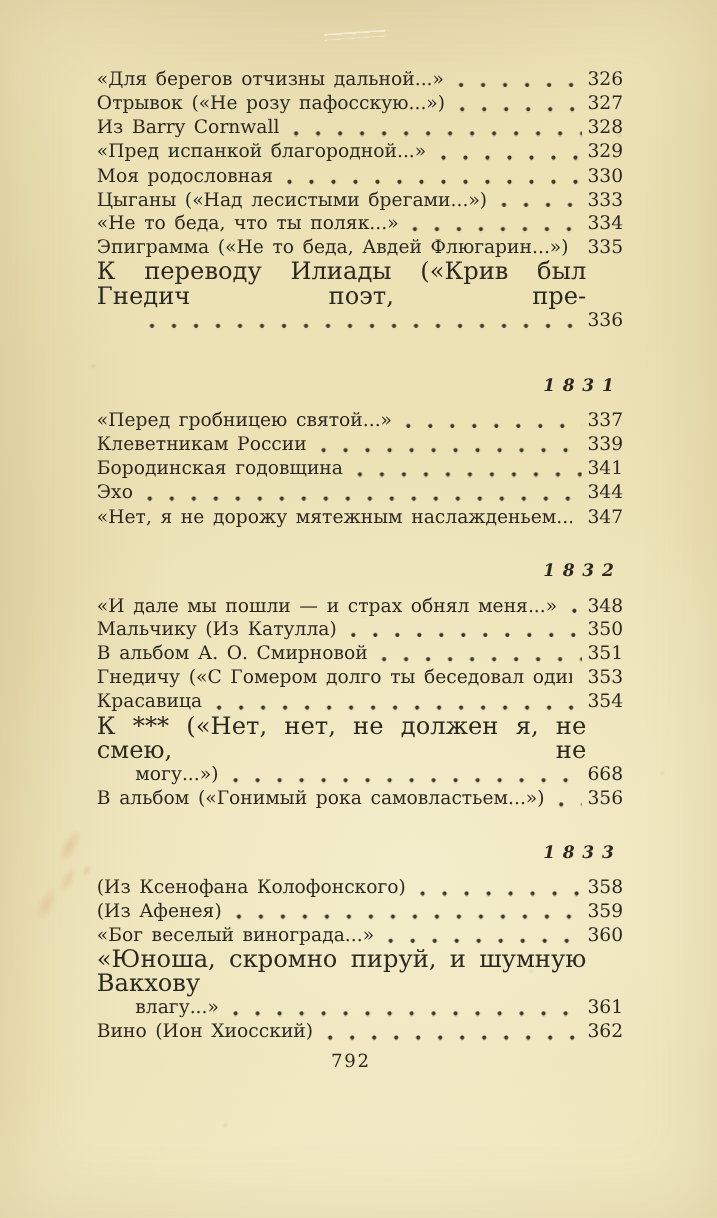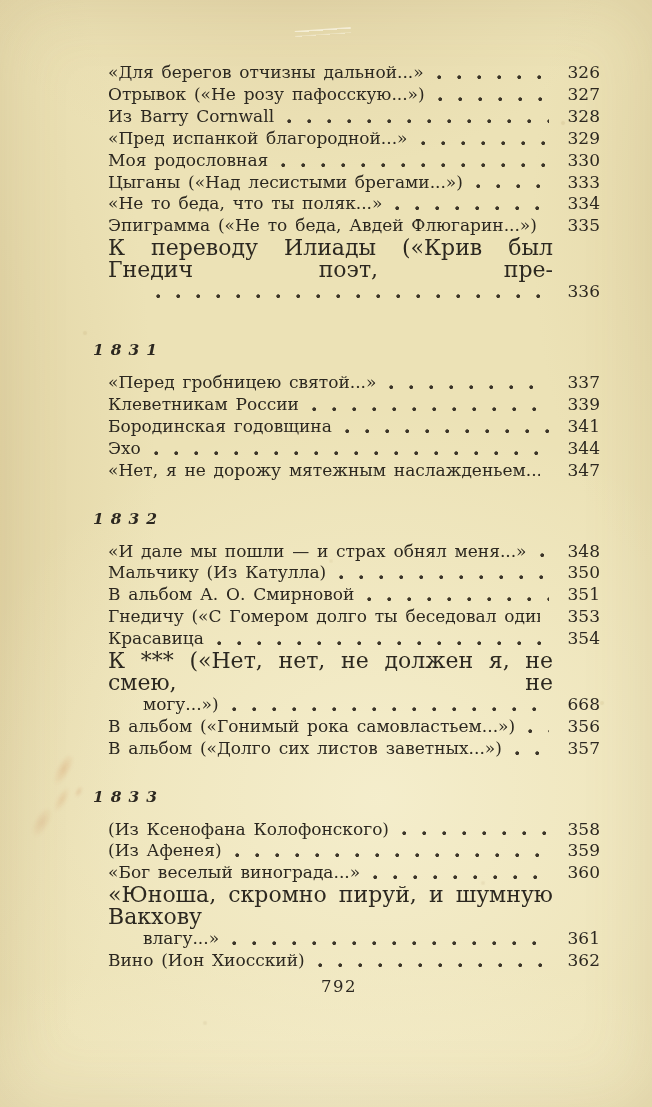--- a/index.html
+++ b/index.html
@@ -9,34 +9,34 @@
     color:#2c2820;
     background-color:#ece2b6;
     background-image:
       radial-gradient(620px 560px at 58% 72%, rgba(250,245,218,0.60), rgba(250,245,218,0) 70%),
       radial-gradient(700px 240px at 50% 101%, rgba(247,240,208,0.50), rgba(247,240,208,0) 70%),
       radial-gradient(420px 260px at 45% -2%, rgba(213,192,146,0.30), rgba(213,192,146,0) 75%),
       radial-gradient(260px 900px at -4% 45%, rgba(202,181,126,0.32), rgba(202,181,126,0) 70%),
       radial-gradient(200px 500px at 103% 20%, rgba(214,196,146,0.25), rgba(214,196,146,0) 70%);
   }
   .vignette{position:absolute;inset:0;pointer-events:none;box-shadow:inset 0 0 70px rgba(140,115,60,0.16);}
-  .content{position:absolute;left:108px;top:62px;width:492px;}
+  .content{position:absolute;left:88px;top:62px;width:492px;}
   .row{display:flex;align-items:baseline;line-height:21.9px;font-size:17px;word-spacing:2.4px;position:relative;}
   .title{white-space:nowrap;flex:0 1 auto;overflow:hidden;}
   .indent{flex:0 0 35px;}
   .leader{
     flex:1 1 auto;align-self:stretch;min-width:0;margin:0 5px 0 9px;
     background-image:radial-gradient(circle at 2.2px 2.2px, rgba(44,38,28,0.92) 1.55px, rgba(0,0,0,0) 2.2px);
     background-size:20px 5px;background-repeat:repeat-x;
     background-position:left 4px bottom 4px;
   }
-  .num{flex:0 0 46px;text-align:right;white-space:nowrap;}
+  .num{flex:0 0 46px;white-space:nowrap;}
   .wrap1{line-height:21.9px;font-size:22px;text-align:justify;text-align-last:justify;-moz-text-align-last:justify;padding-right:47px;}
   .year-heading{
-    text-align:left;font-style:italic;font-weight:bold;font-size:15.5px;
+    text-align:right;font-style:italic;font-weight:bold;font-size:15.5px;
     letter-spacing:7px;line-height:22px;margin:36px 0 11px 0;
     transform:translateX(-15px);
   }
   .year-heading.tight{margin-top:26px;}
   .footer{
     text-align:center;font-size:16.5px;letter-spacing:1.5px;
     margin-top:4px;line-height:21px;transform:translateX(-15px);
   }
   .check{position:absolute;left:-43px;top:-6px;}
   .stain{
@@ -178,25 +178,20 @@
     <span class="indent"></span>
     <span class="title">могу...»)</span>
     <span class="leader"></span>
     <span class="num">668</span>
   </div>
     <div class="row">
     <span class="title">В альбом («Гонимый рока самовластьем...»)</span>
     <span class="leader"></span>
     <span class="num">356</span>
   </div>
-    <div class="row">
-    <span class="title">В альбом («Долго сих листов заветных...»)</span>
-    <span class="leader"></span>
-    <span class="num">357</span>
-  </div>
     <div class="year-heading tight">1833</div>
     <div class="row">
     <span class="title">(Из Ксенофана Колофонского)</span>
     <span class="leader"></span>
     <span class="num">358</span>
   </div>
     <div class="row">
     <span class="title">(Из Афенея)</span>
     <span class="leader"></span>
     <span class="num">359</span>

